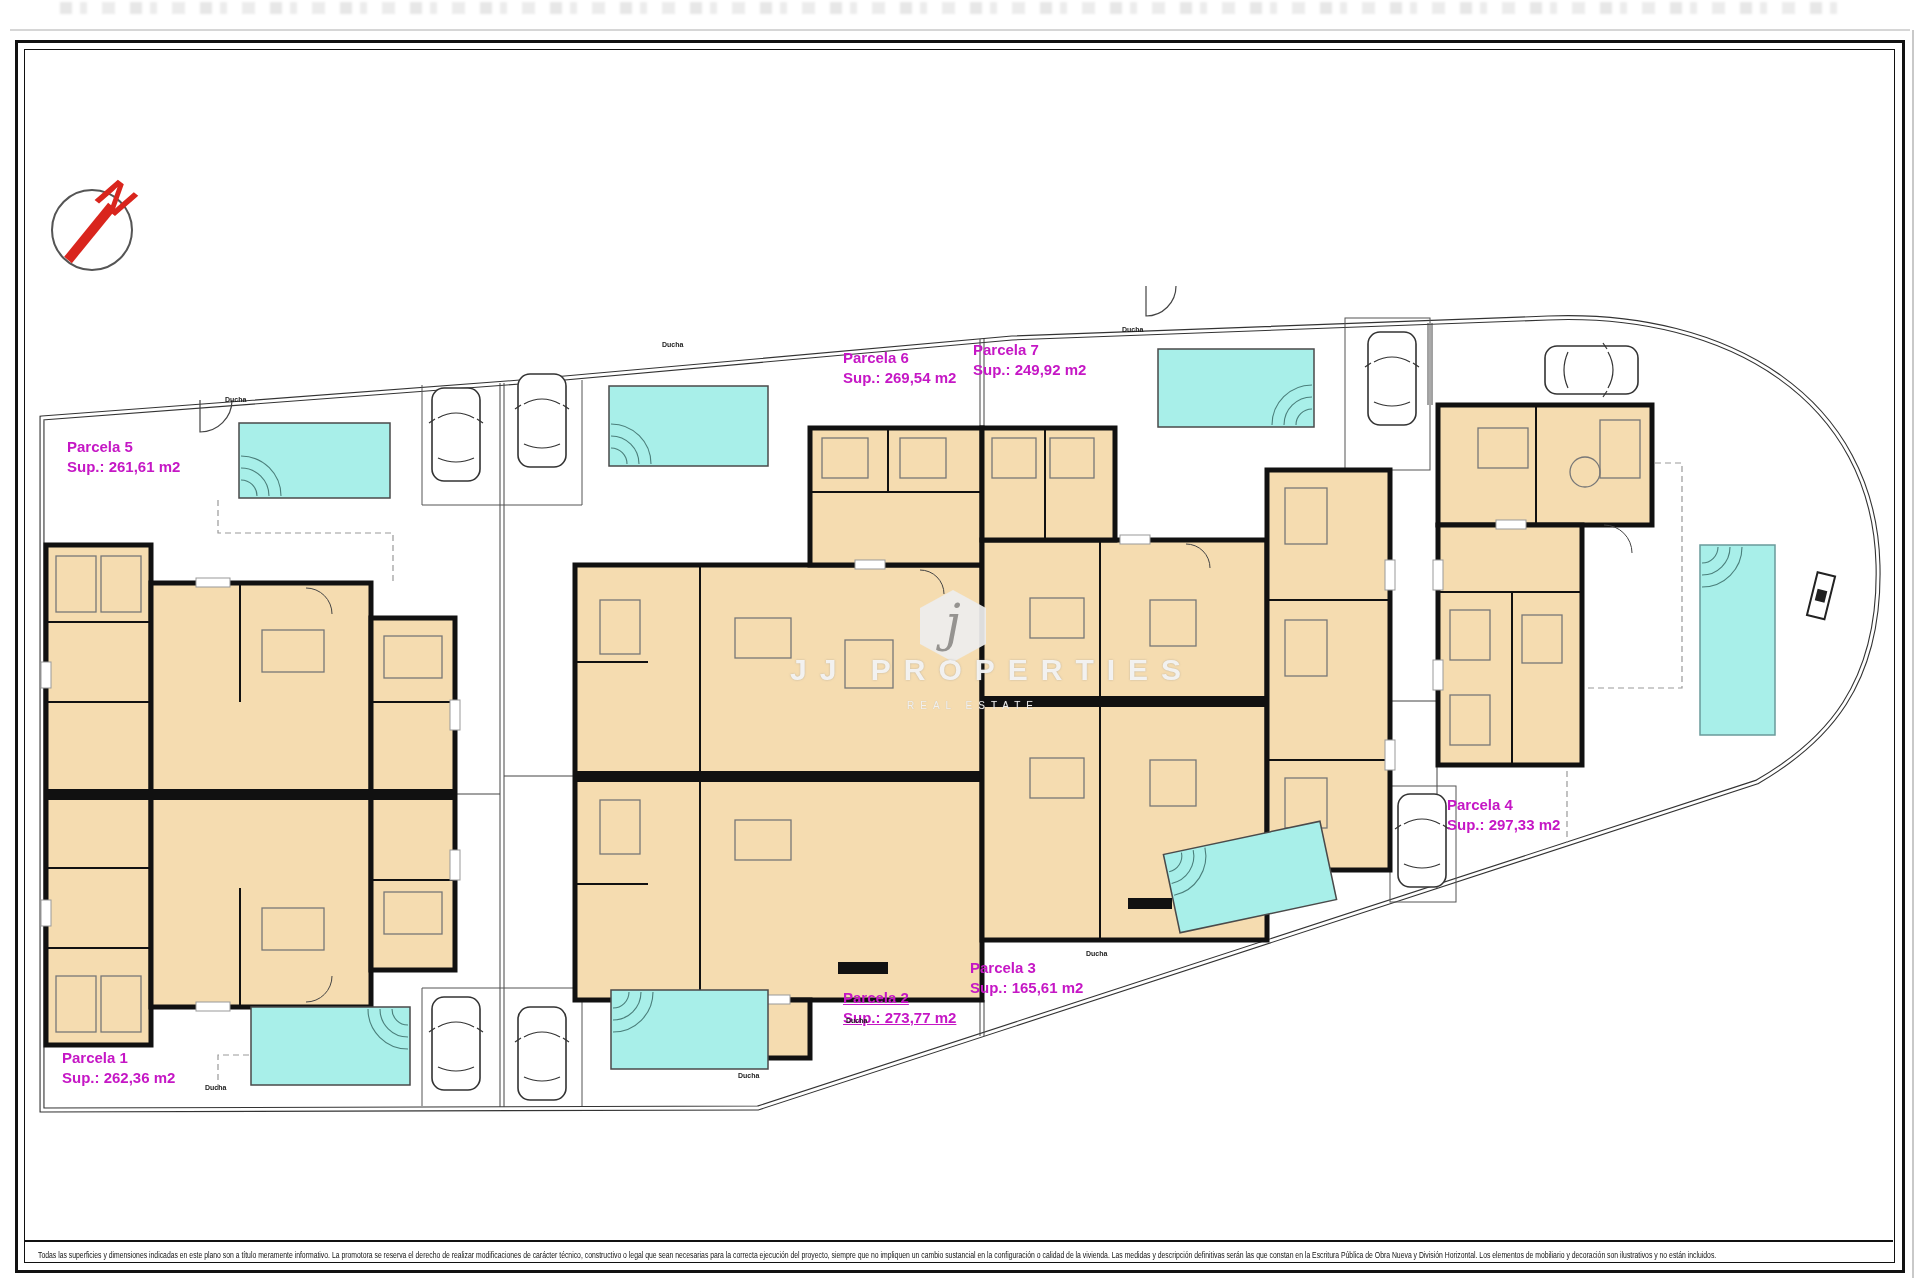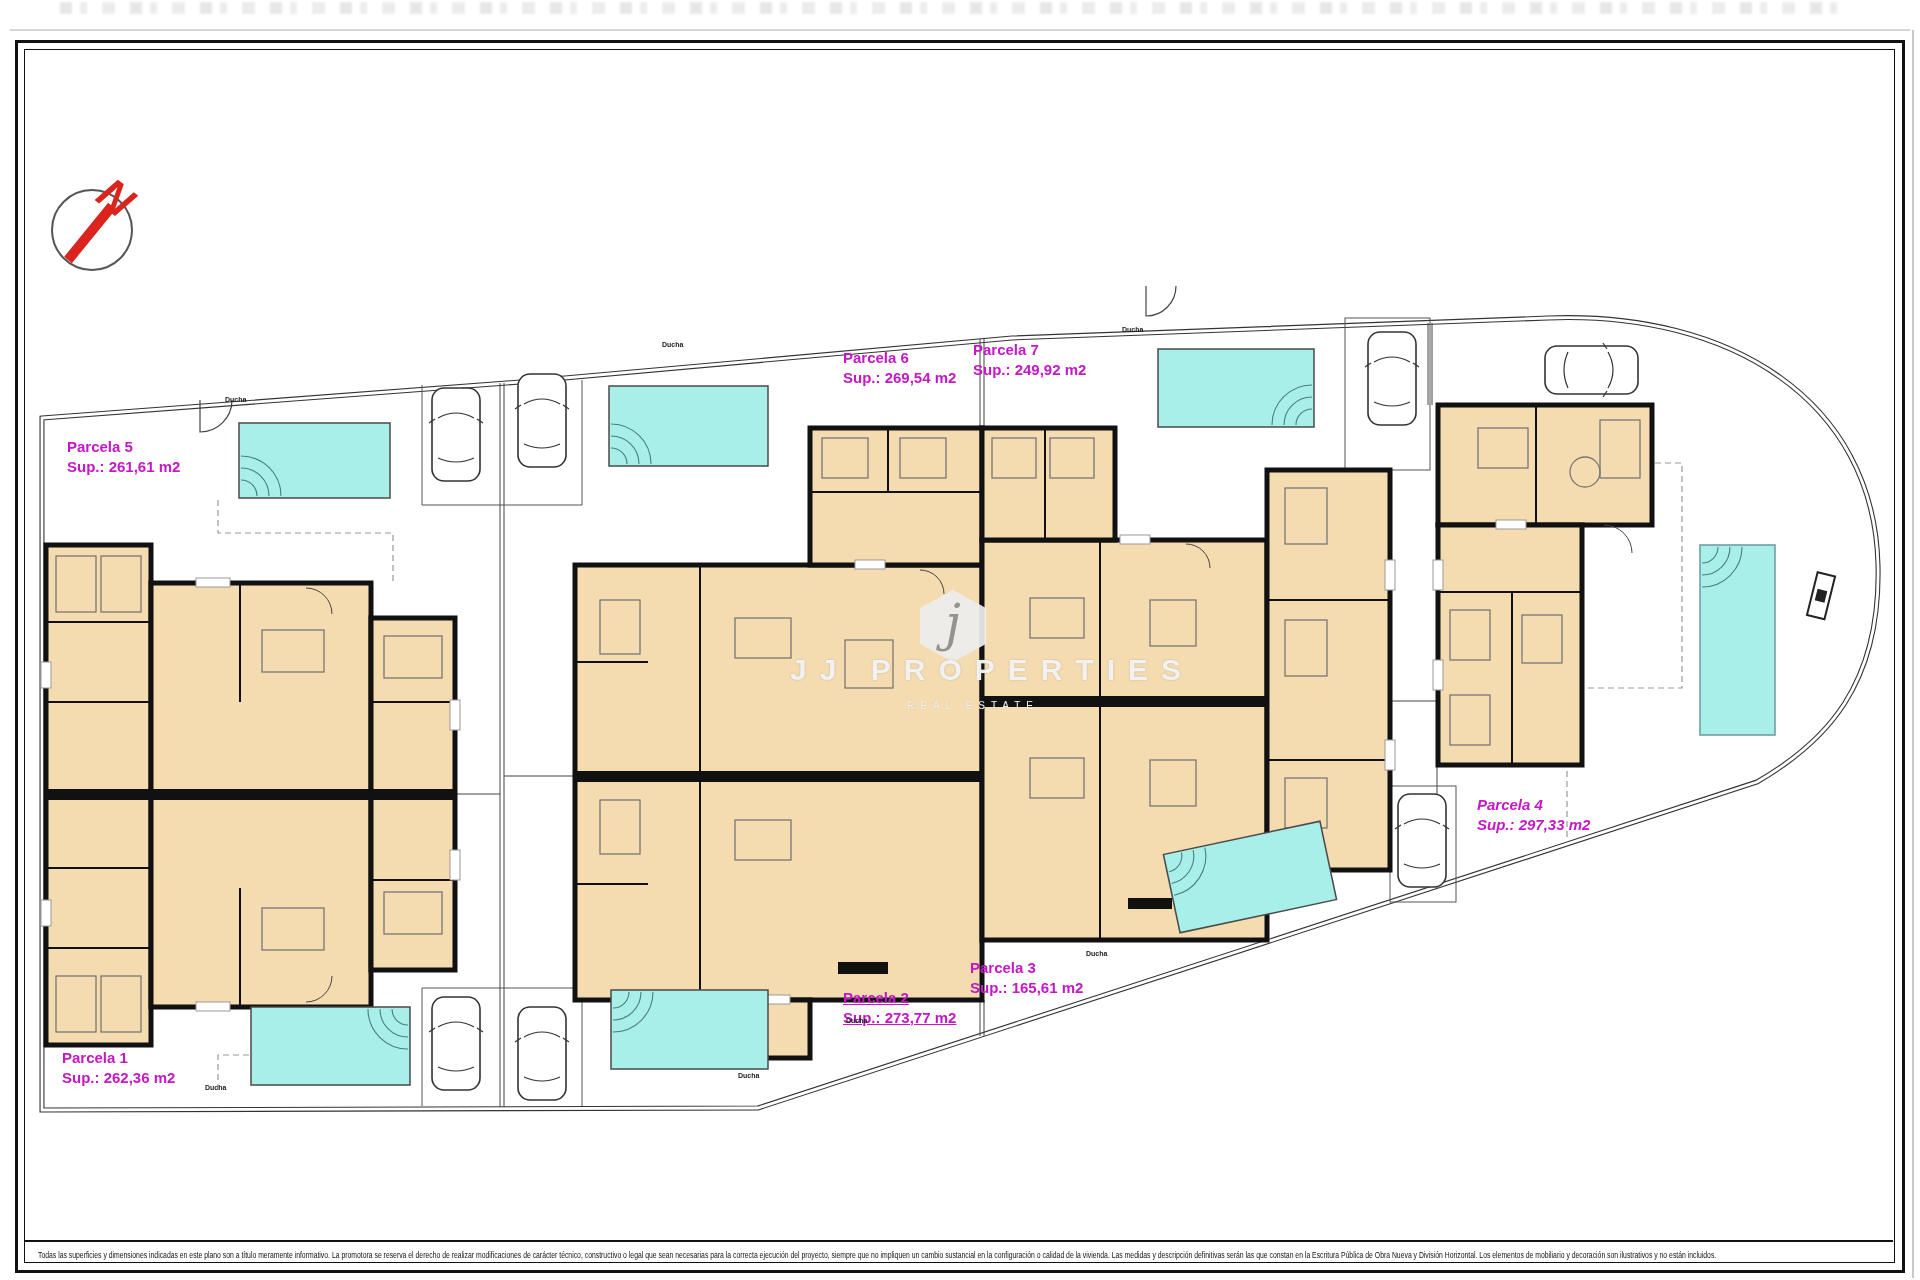--- a/index.html
+++ b/index.html
@@ -12,21 +12,21 @@
   .page-edge{position:absolute;left:1912px;top:30px;width:2px;height:1248px;background:#c9c9c9;}
   .top-line{position:absolute;left:10px;top:29px;width:1900px;height:2px;background:#d6d6d6;}
   .top-smudge{position:absolute;left:60px;top:2px;width:1790px;height:12px;opacity:.45;filter:blur(1px);
     background:repeating-linear-gradient(90deg,rgba(150,150,150,.5) 0 12px,transparent 12px 20px,
     rgba(165,165,165,.45) 20px 27px,transparent 27px 42px,rgba(150,150,150,.4) 42px 55px,transparent 55px 70px);}
   
   .plan-svg{position:absolute;left:0;top:0;}
   
   .parcel-label{position:absolute;color:#c517c5;font-weight:bold;font-size:15px;line-height:1.32;white-space:nowrap;}
   .pl-1{left:62px;top:1048px;} .pl-2{left:843px;top:988px;text-decoration:underline;} .pl-3{left:970px;top:958px;}
-  .pl-4{left:1477px;top:795px;font-style:italic;} .pl-5{left:67px;top:437px;} .pl-6{left:843px;top:348px;}
+  .pl-4{left:1447px;top:795px;} .pl-5{left:67px;top:437px;} .pl-6{left:843px;top:348px;}
   .pl-7{left:973px;top:340px;}
   
   .ducha{position:absolute;color:#1a1a1a;font-weight:bold;font-size:7px;white-space:nowrap;}
   .du-1{left:205px;top:1084px;} .du-2{left:225px;top:396px;} .du-3{left:662px;top:341px;}
   .du-4{left:1122px;top:326px;} .du-5{left:1086px;top:950px;} .du-6{left:846px;top:1017px;}
   .du-7{left:738px;top:1072px;}
   
   .wm-hex{position:absolute;left:920px;top:590px;width:66px;height:72px;background:#ededed;opacity:.93;
     clip-path:polygon(50% 0,100% 25%,100% 75%,50% 100%,0 75%,0 25%);
     display:flex;align-items:center;justify-content:center;}

